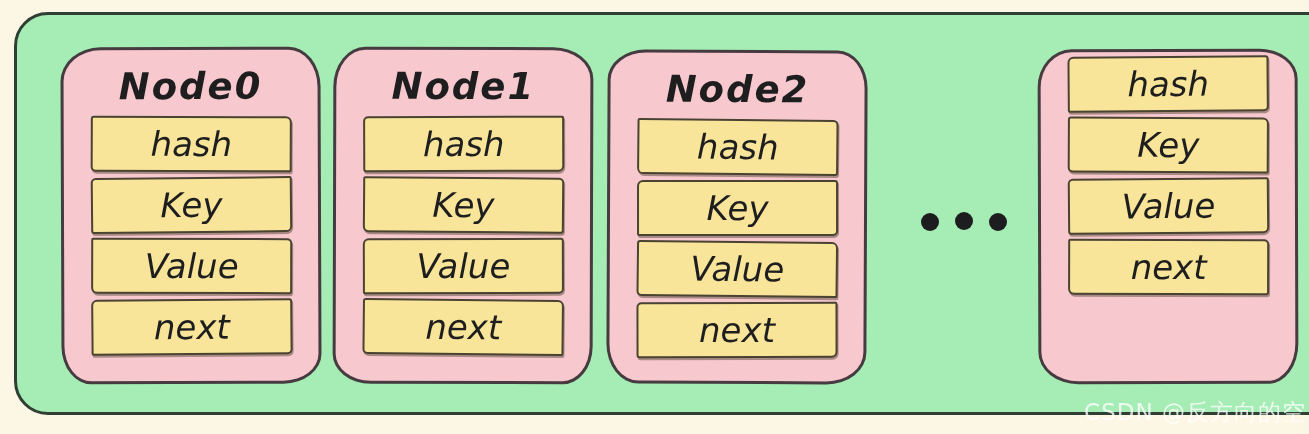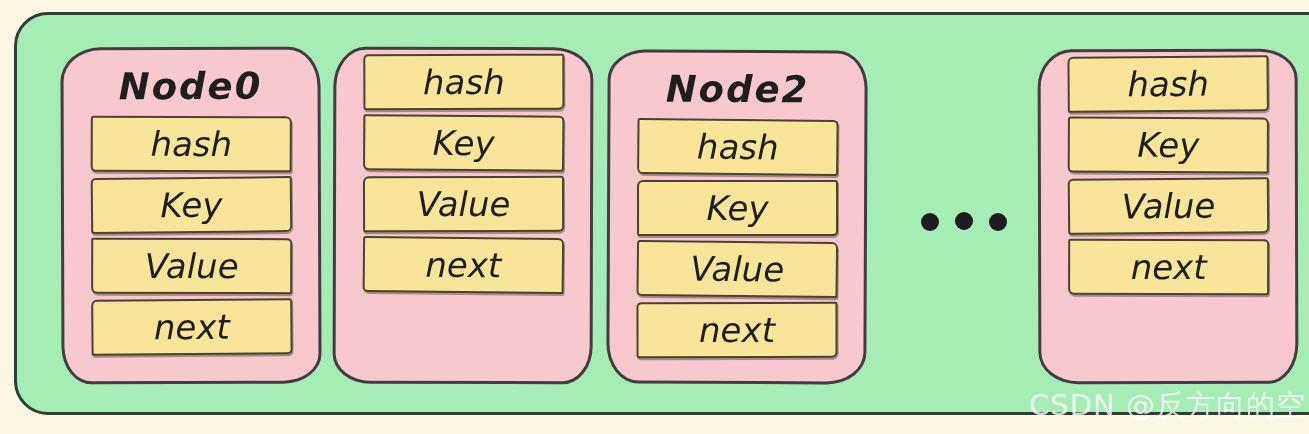--- a/index.html
+++ b/index.html
@@ -95,22 +95,22 @@
     width: 18px;
     height: 18px;
     border-radius: 50%;
     background: #1D1D1F;
   }
   .dot:nth-child(2) { transform: translateY(-1px); }
 
   .watermark {
     position: absolute;
     right: 3px;
-    top: 386px;
-    font-size: 29px;
+    top: 397px;
+    font-size: 23px;
     color: rgba(255,255,255,0.80);
     letter-spacing: 1px;
     white-space: nowrap;
     z-index: 5;
   }
 </style>
 </head>
 <body>
 
 <div class="stage">
@@ -121,20 +121,21 @@
     <div class="node-title">Node0</div>
     <div class="fields">
       <div class="field f0">hash</div>
       <div class="field f1">Key</div>
       <div class="field f2">Value</div>
       <div class="field f3">next</div>
     </div>
   </div>
 
   <div class="node node-1">
+    <div class="node-title">Node1</div>
     <div class="fields">
       <div class="field f1">hash</div>
       <div class="field f2">Key</div>
       <div class="field f3">Value</div>
       <div class="field f0">next</div>
     </div>
   </div>
 
   <div class="node node-2">
     <div class="node-title">Node2</div>

